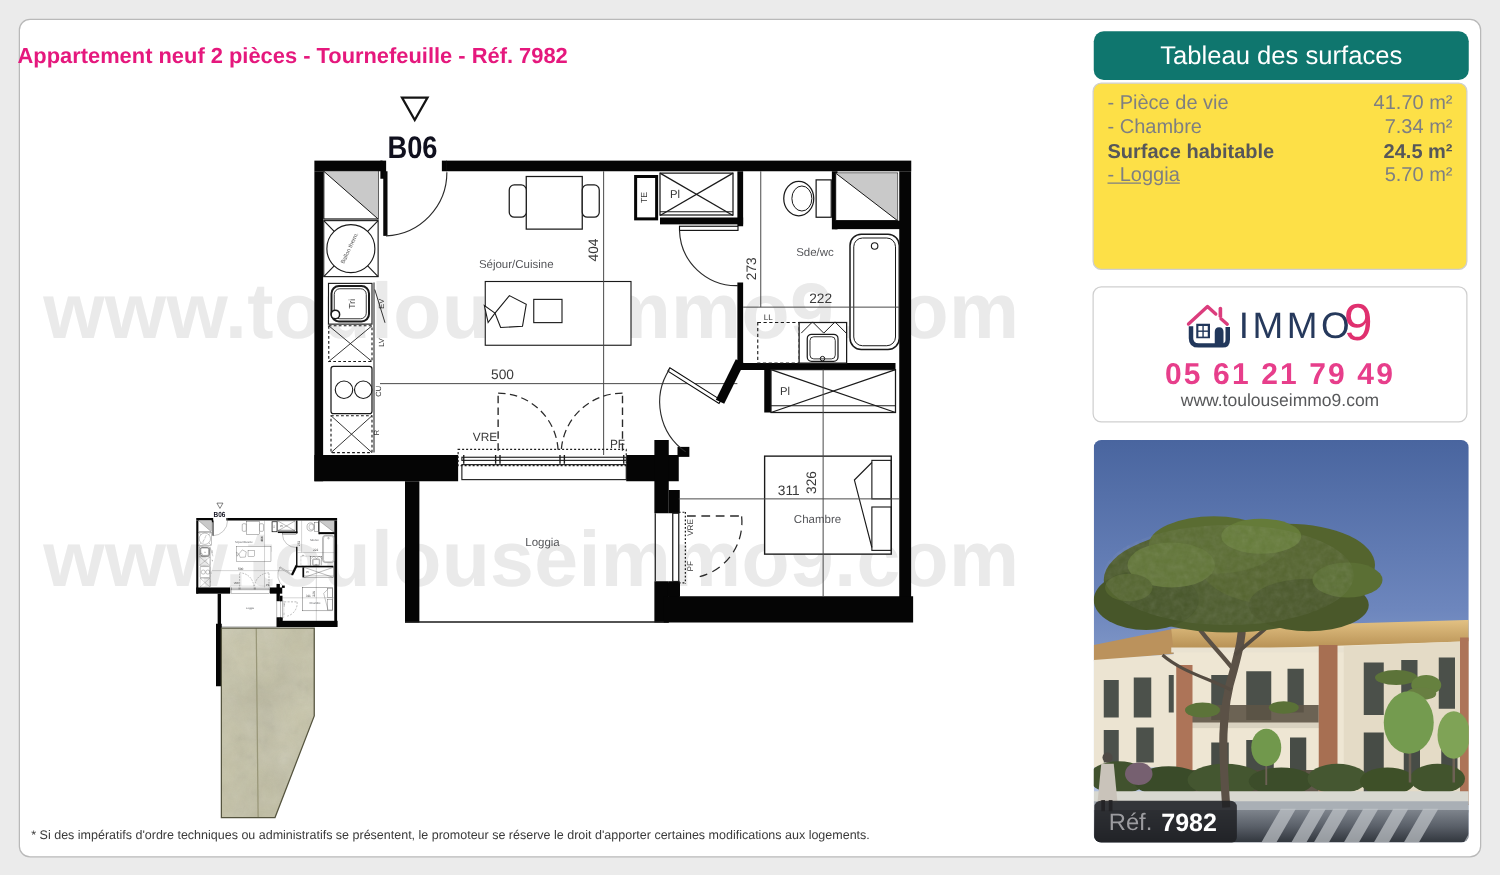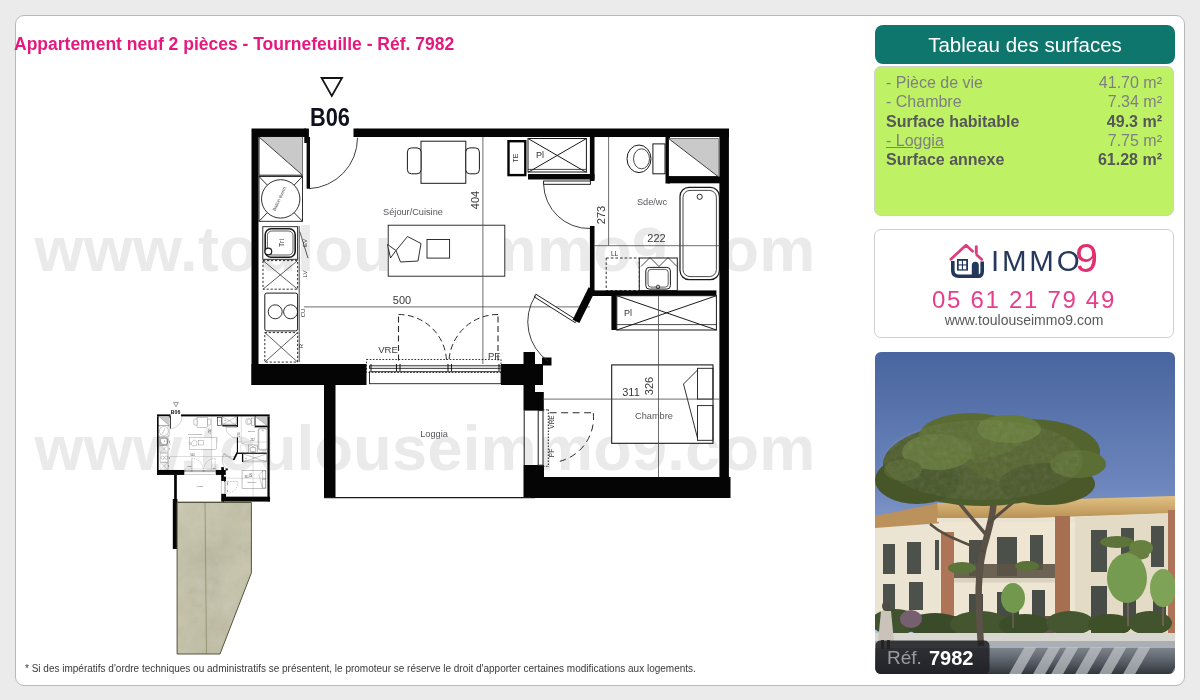--- a/index.html
+++ b/index.html
@@ -296,40 +296,39 @@
     <rect x="170" y="495" width="90" height="165" filter="url(#blotch)" opacity="0.38"></rect>
     <rect x="170" y="495" width="90" height="165" filter="url(#grain)" opacity="0.3"></rect>
     <line x1="205" y1="502" x2="206.5" y2="654" stroke="#989678" stroke-width="1"></line>
   </g>
   <polygon points="177.1,502.5 251.4,502.5 251.4,572.8 220,654 177.1,654" fill="none" stroke="#55543f" stroke-width="1"></polygon>
 </g>
 </svg>
 
 <div class="abs" style="left:875px;top:25px;width:300px;height:39px;background:#0f766e;border-radius:8px;color:#fff;font-size:20.5px;text-align:center;line-height:39px;">Tableau des surfaces</div>
 
-<div class="abs" style="left:874px;top:66px;width:298px;height:148px;border:1px solid #cfcfcf;border-radius:7px;background:#bef264;font-size:16px;color:#7e7f82;">
+<div class="abs" style="left:874px;top:66px;width:298px;height:148px;border:1px solid #cfcfcf;border-radius:7px;background:#fde047;font-size:16px;color:#7e7f82;">
   <div class="abs" style="left:11px;top:7px;width:276px;">
 
     <div style="height:19.3px;">- Pièce de vie<span style="float:right">41.70 m²</span></div>
 
 
     <div style="height:19.3px;">- Chambre<span style="float:right">7.34 m²</span></div>
 
-    <div style="height:19.3px;font-weight:bold;color:#56575a;">Surface habitable<span style="float:right">49.3 m²</span></div>
-
-    <div style="height:19.3px;text-decoration:underline;">- Loggia<span style="float:right">7.75 m²</span></div>
-
-
-    <div style="height:19.3px;font-weight:bold;color:#56575a;">Surface annexe<span style="float:right">61.28 m²</span></div>
+    <div style="height:19.3px;font-weight:bold;color:#56575a;">Surface habitable<span style="float:right">24.5 m²</span></div>
+
+    <div style="height:19.3px;text-decoration:underline;">- Loggia<span style="float:right">5.70 m²</span></div>
+
+
   </div>
 </div>
 
 <div class="abs" style="left:874px;top:229px;width:298px;height:107px;border:1px solid #cfcfcf;border-radius:7px;background:#fff;">
 
-  <div class="abs" style="left:0;top:56px;width:298px;text-align:center;font-size:24px;font-weight:normal;letter-spacing:1.7px;color:#e73e8b;">05 61 21 79 49</div>
+  <div class="abs" style="left:0;top:56px;width:298px;text-align:center;font-size:24px;font-weight:bold;letter-spacing:1.7px;color:#e73e8b;">05 61 21 79 49</div>
 
   <div class="abs" style="left:0;top:82px;width:298px;text-align:center;font-size:14px;color:#58595b;">www.toulouseimmo9.com</div>
 </div>
 
 <svg class="abs" style="left:940px;top:236px;" width="170" height="44" viewBox="940 236 170 44" xmlns="http://www.w3.org/2000/svg">
 
   <path d="M 950.8 259.2 L 966 245.2 L 972.6 251.2 M 976.8 255 L 981.8 259.4" fill="none" stroke="#db3d7d" stroke-width="2.7" stroke-linecap="round" stroke-linejoin="round"></path>
 
   <path d="M 976.3 253 L 976.3 246.8" fill="none" stroke="#db3d7d" stroke-width="2.9" stroke-linecap="round"></path>
 

